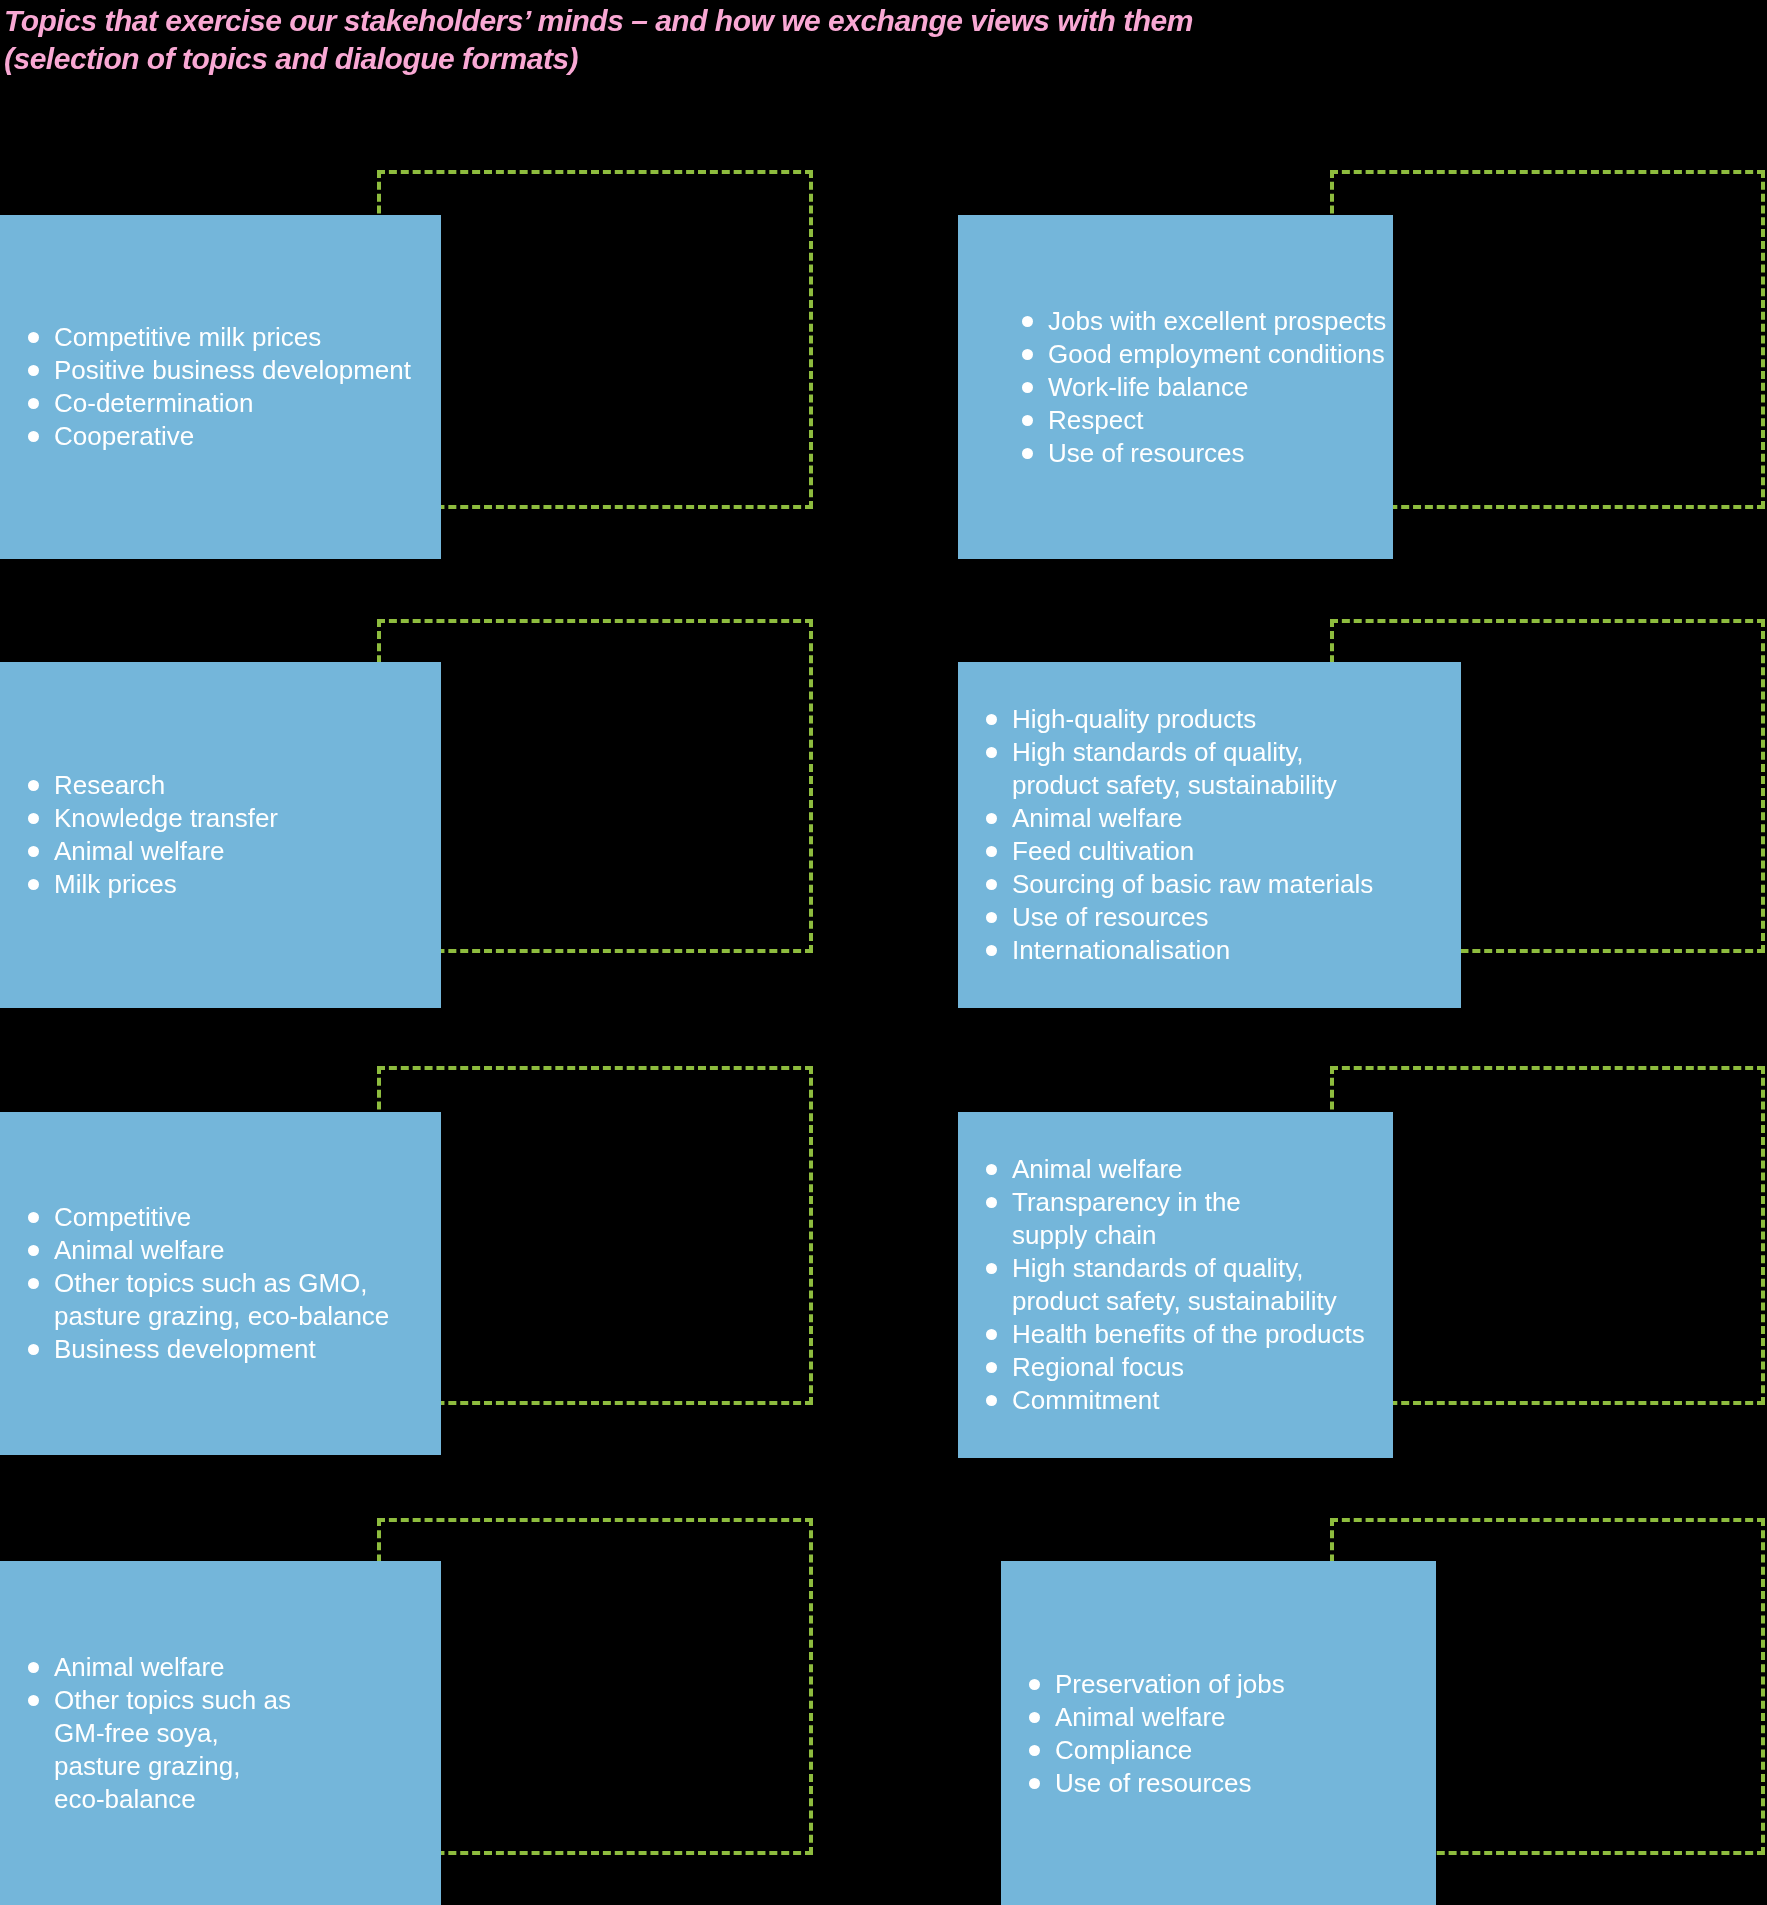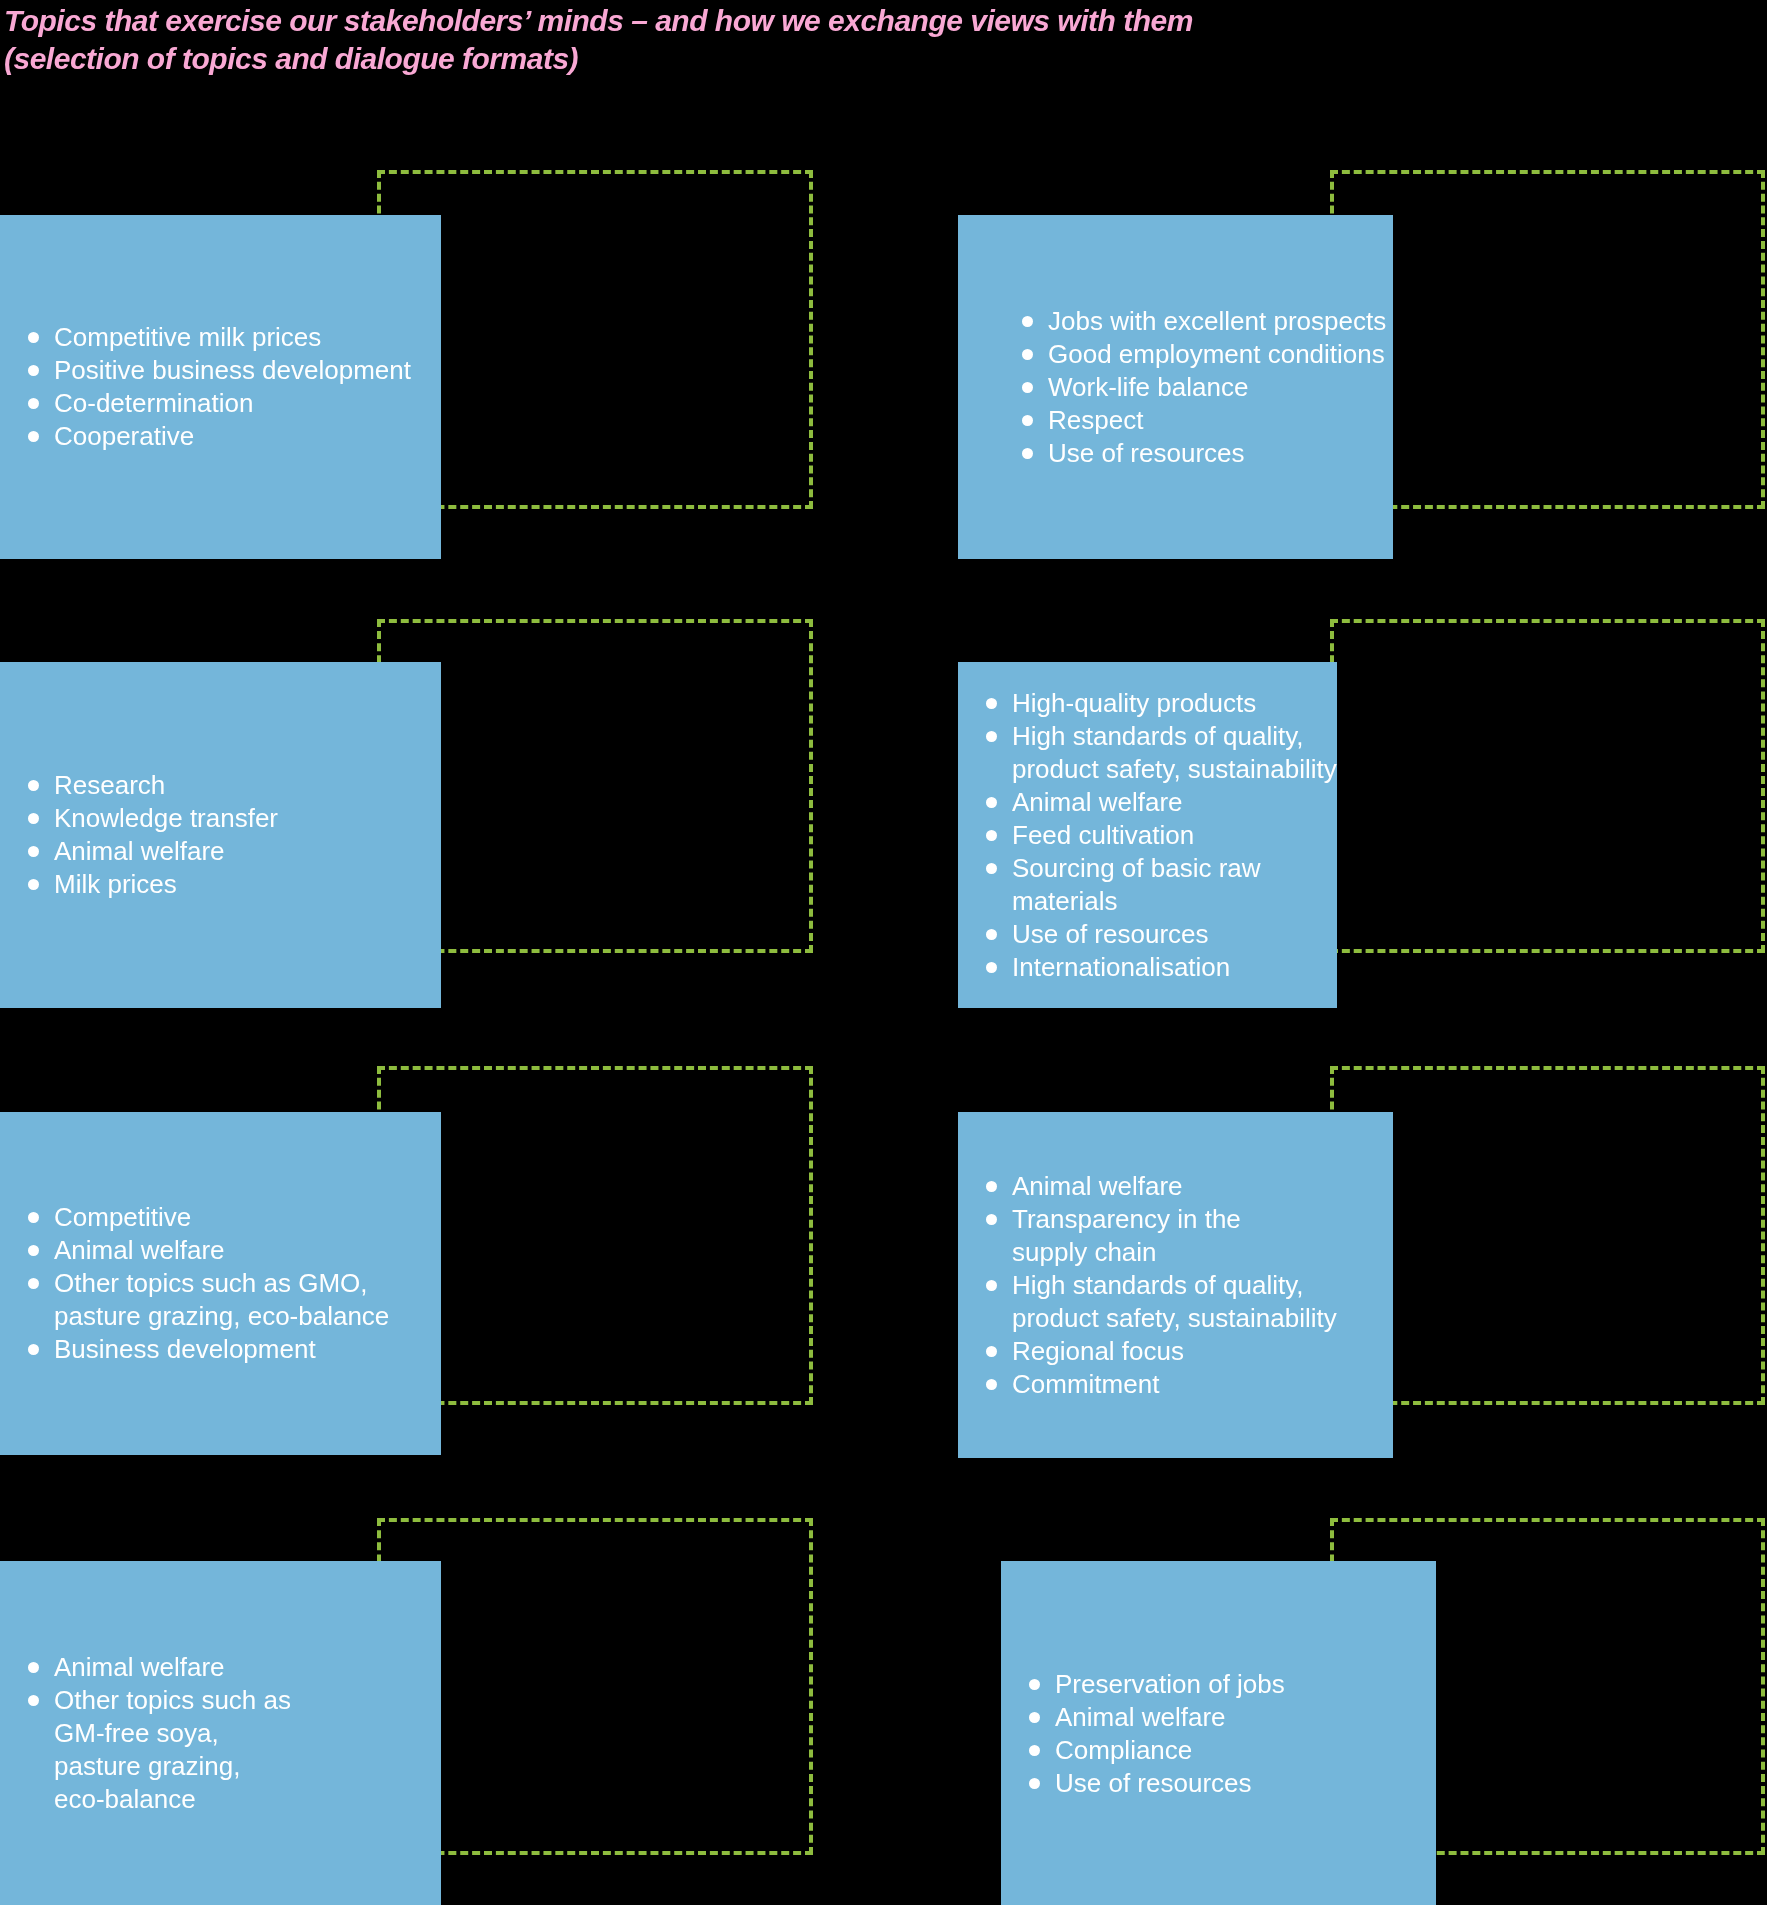--- a/index.html
+++ b/index.html
@@ -154,21 +154,21 @@
         </li>
 
         <li class="topic">
           <span class="dot"></span>
           <span class="topic-text">Milk prices</span>
         </li>
       </ul>
   </div>
 
   <div class="frame" style="left:1330px; top:619px; width:435px; height:334px;"></div>
-  <div class="bluebox" style="left:958px; top:662px; width:379px; height:346px;">
+  <div class="bluebox" style="left:958px; top:662px; width:503px; height:346px;">
     <ul class="topics">
 
         <li class="topic">
           <span class="dot"></span>
           <span class="topic-text">High-quality products</span>
         </li>
 
         <li class="topic">
           <span class="dot"></span>
           <span class="topic-text">High standards of quality,
@@ -243,20 +243,24 @@
           <span class="topic-text">Transparency in the
 supply chain</span>
         </li>
 
         <li class="topic">
           <span class="dot"></span>
           <span class="topic-text">High standards of quality,
 product safety, sustainability</span>
         </li>
 
+        <li class="topic">
+          <span class="dot"></span>
+          <span class="topic-text">Health benefits of the products</span>
+        </li>
 
         <li class="topic">
           <span class="dot"></span>
           <span class="topic-text">Regional focus</span>
         </li>
 
         <li class="topic">
           <span class="dot"></span>
           <span class="topic-text">Commitment</span>
         </li>

